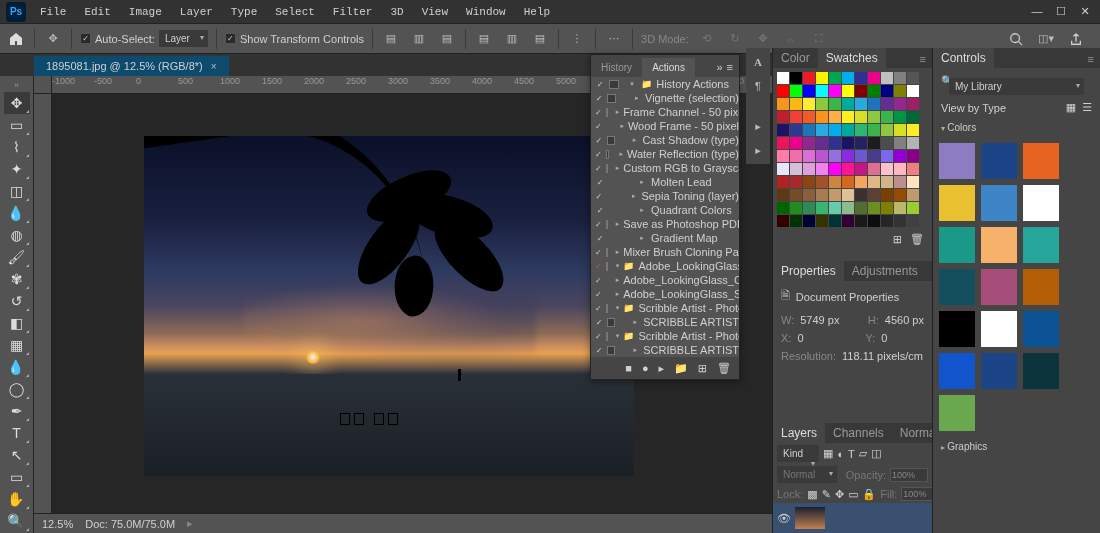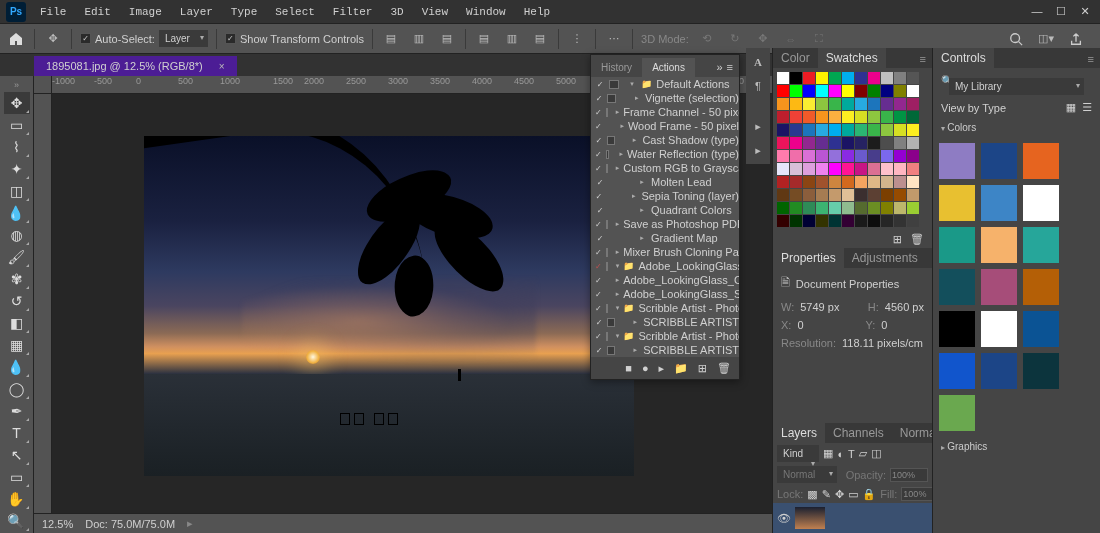--- a/index.html
+++ b/index.html
@@ -15,21 +15,21 @@
 .optbar { height:30px; background:#535353; display:flex; align-items:center; padding:0 6px; gap:8px; border-bottom:1px solid #222; }
 .divider { width:1px; height:20px; background:#3a3a3a; }
 .optseg { display:flex; align-items:center; gap:4px; }
 .dropdown { background:#3a3a3a; padding:3px 18px 3px 6px; position:relative; font-size:10px; }
 .dropdown::after { content:"▾"; position:absolute; right:4px; font-size:8px; color:#aaa; }
 .checkbox { width:11px;height:11px;background:#2a2a2a;border:1px solid #555;display:flex;align-items:center;justify-content:center;font-size:8px;color:#ccc; }
 .icobtn { width:20px;height:20px;display:flex;align-items:center;justify-content:center;color:#bbb; }
 .far-right { margin-left:auto; display:flex; gap:10px; padding-right:8px; }
 
 .tabbar { height:22px; background:#323232; display:flex; align-items:flex-end; padding-left:34px; }
-.doctab { background:#4c1d95; padding:4px 12px; font-size:10px; display:flex; gap:16px; align-items:center; }
+.doctab { background:#0c4a6e; padding:4px 12px; font-size:10px; display:flex; gap:8px; align-items:center; }
 .doctab .x { font-size:10px; color:#bbb; }
 
 .workspace { display:flex; height:calc(533px - 24px - 30px - 22px); }
 .toolbar { width:34px; background:#535353; display:flex; flex-direction:column; align-items:center; padding-top:4px; gap:2px; border-right:1px solid #222; position:relative;}
 .tool { width:26px;height:22px;display:flex;align-items:center;justify-content:center;color:#ddd;position:relative;font-size:14px; }
 .tool.sel { background:#3a3a3a; }
 .tool .tri { position:absolute; right:1px; bottom:1px; width:0;height:0; border-left:3px solid transparent; border-bottom:3px solid #aaa; }
 .fgbg { position:relative; width:26px;height:26px; margin-top:4px; }
 
 .canvas-area { flex:1; background:#262626; position:relative; overflow:hidden; }
@@ -221,21 +221,21 @@
   </div>
 
   <div class="canvas-area">
     <div class="rcorner"></div>
     <div class="ruler-h" id="rulerh">
         <div class="rtick" style="width: 42px;">-1000</div>
         <div class="rtick" style="width: 42px;">-500</div>
         <div class="rtick" style="width: 42px;">0</div>
         <div class="rtick" style="width: 42px;">500</div>
         <div class="rtick" style="width: 42px;">1000</div>
-        <div class="rtick" style="width: 42px; text-align: center;">1500</div>
+        <div class="rtick" style="width: 42px;">1500</div>
         <div class="rtick" style="width: 42px;">2000</div>
         <div class="rtick" style="width: 42px;">2500</div>
         <div class="rtick" style="width: 42px;">3000</div>
         <div class="rtick" style="width: 42px;">3500</div>
         <div class="rtick" style="width: 42px;">4000</div>
         <div class="rtick" style="width: 42px;">4500</div>
         <div class="rtick" style="width: 42px;">5000</div>
         <div class="rtick" style="width: 42px;">5500</div>
         <div class="rtick" style="width: 42px;">6000</div>
         <div class="rtick" style="width: 42px;">6500</div>
@@ -280,21 +280,21 @@
         <span>≡</span>
       </div>
   </div>
   <div id="action-list">
       <div class="action-row">
         <span class="chk ">✓</span>
         <span class="box "></span>
         <span class="indent" style="width:0px"></span>
         <span class="arrow">▾</span>
         <span class="folder">📁</span>
-        <span>Default Actions</span>
+        <span>History Actions</span>
       </div>
       <div class="action-row">
         <span class="chk ">✓</span>
         <span class="box "></span>
         <span class="indent" style="width:10px"></span>
         <span class="arrow">▸</span>
         <span>Vignette (selection)</span>
       </div>
       <div class="action-row">
         <span class="chk ">✓</span>
@@ -582,21 +582,21 @@
       <div class="sw" style="background: rgb(13, 13, 13);"></div>
       <div class="sw" style="background: rgb(38, 38, 38);"></div>
       <div class="sw" style="background: rgb(51, 51, 51);"></div>
       <div class="sw" style="background: rgb(64, 64, 64);"></div>
     </div>
   <div class="sw-foot">
     <span>⊞</span>
     <span>🗑</span>
   </div>
 
-  <div class="pnl-head" style="margin-top:0">
+  <div class="pnl-head" style="margin-top:13px">
     <div class="phtab active">Properties</div>
     <div class="phtab">Adjustments</div>
     <div class="phmenu">≡</div>
   </div>
   <div class="prop-body">
     <div class="row" style="gap:6px;margin-bottom:8px">
       <span>🗎</span>
       <span>Document Properties</span>
     </div>
     <div class="prop-row">

